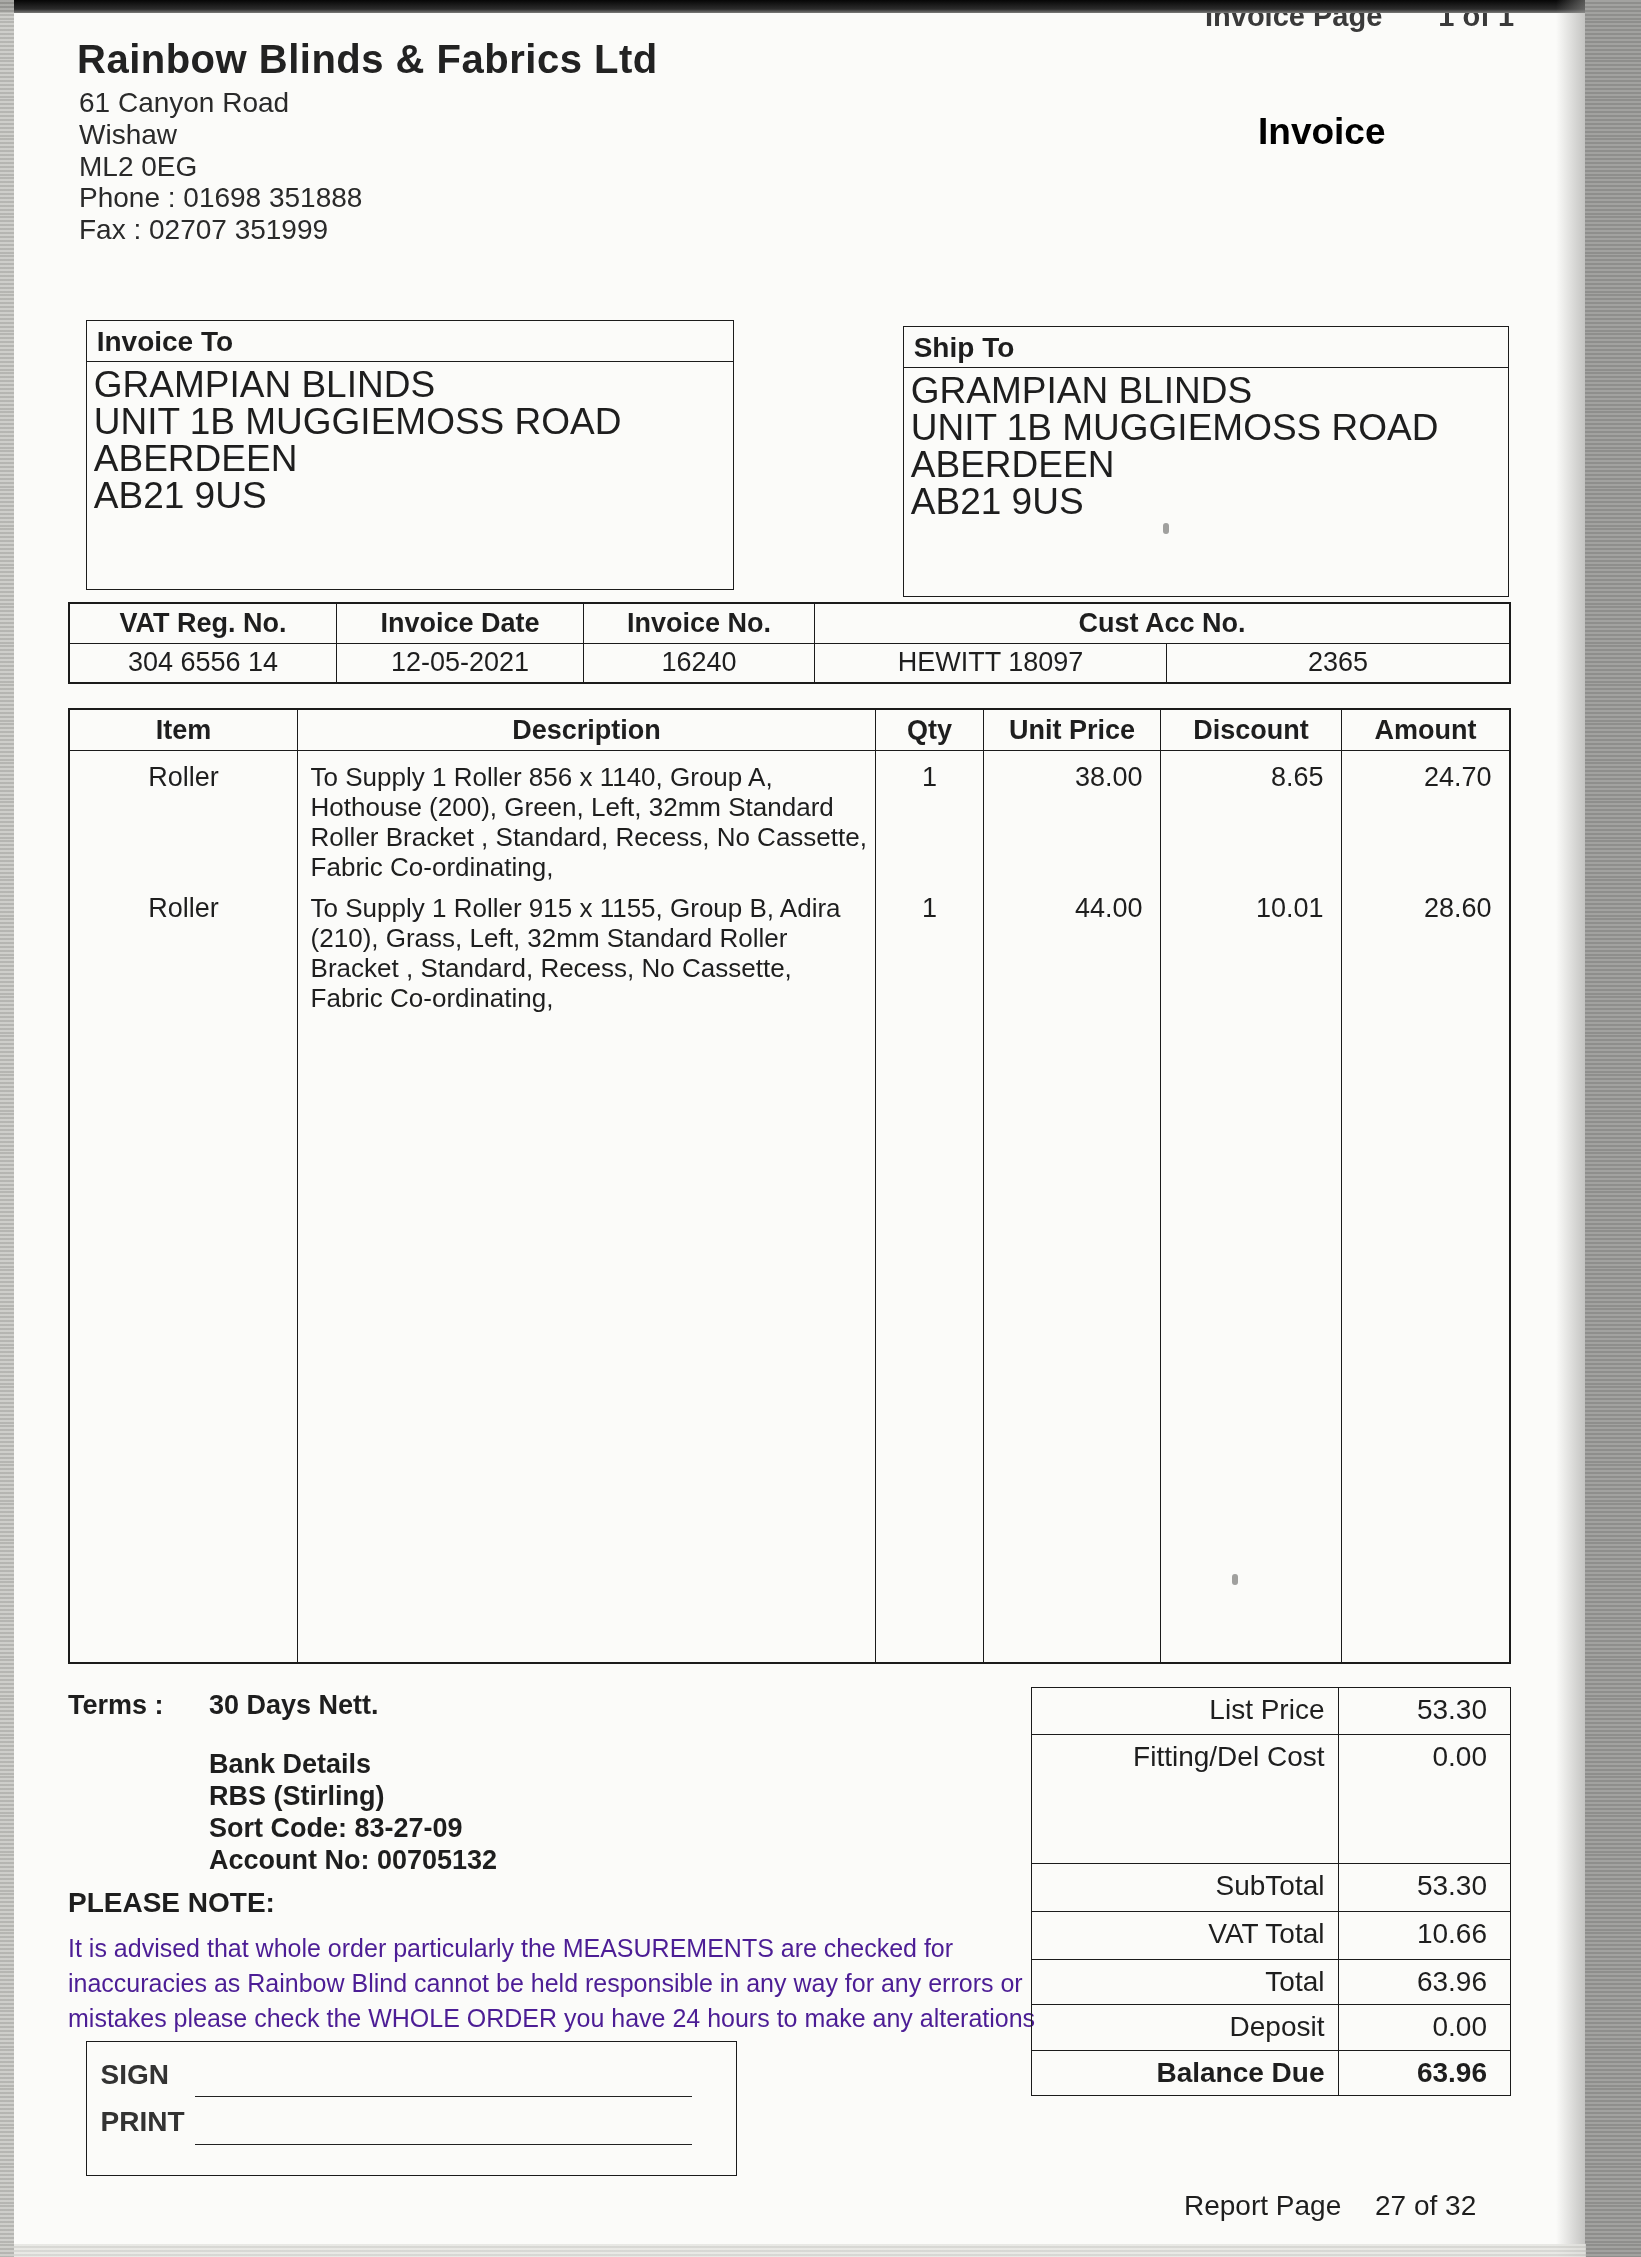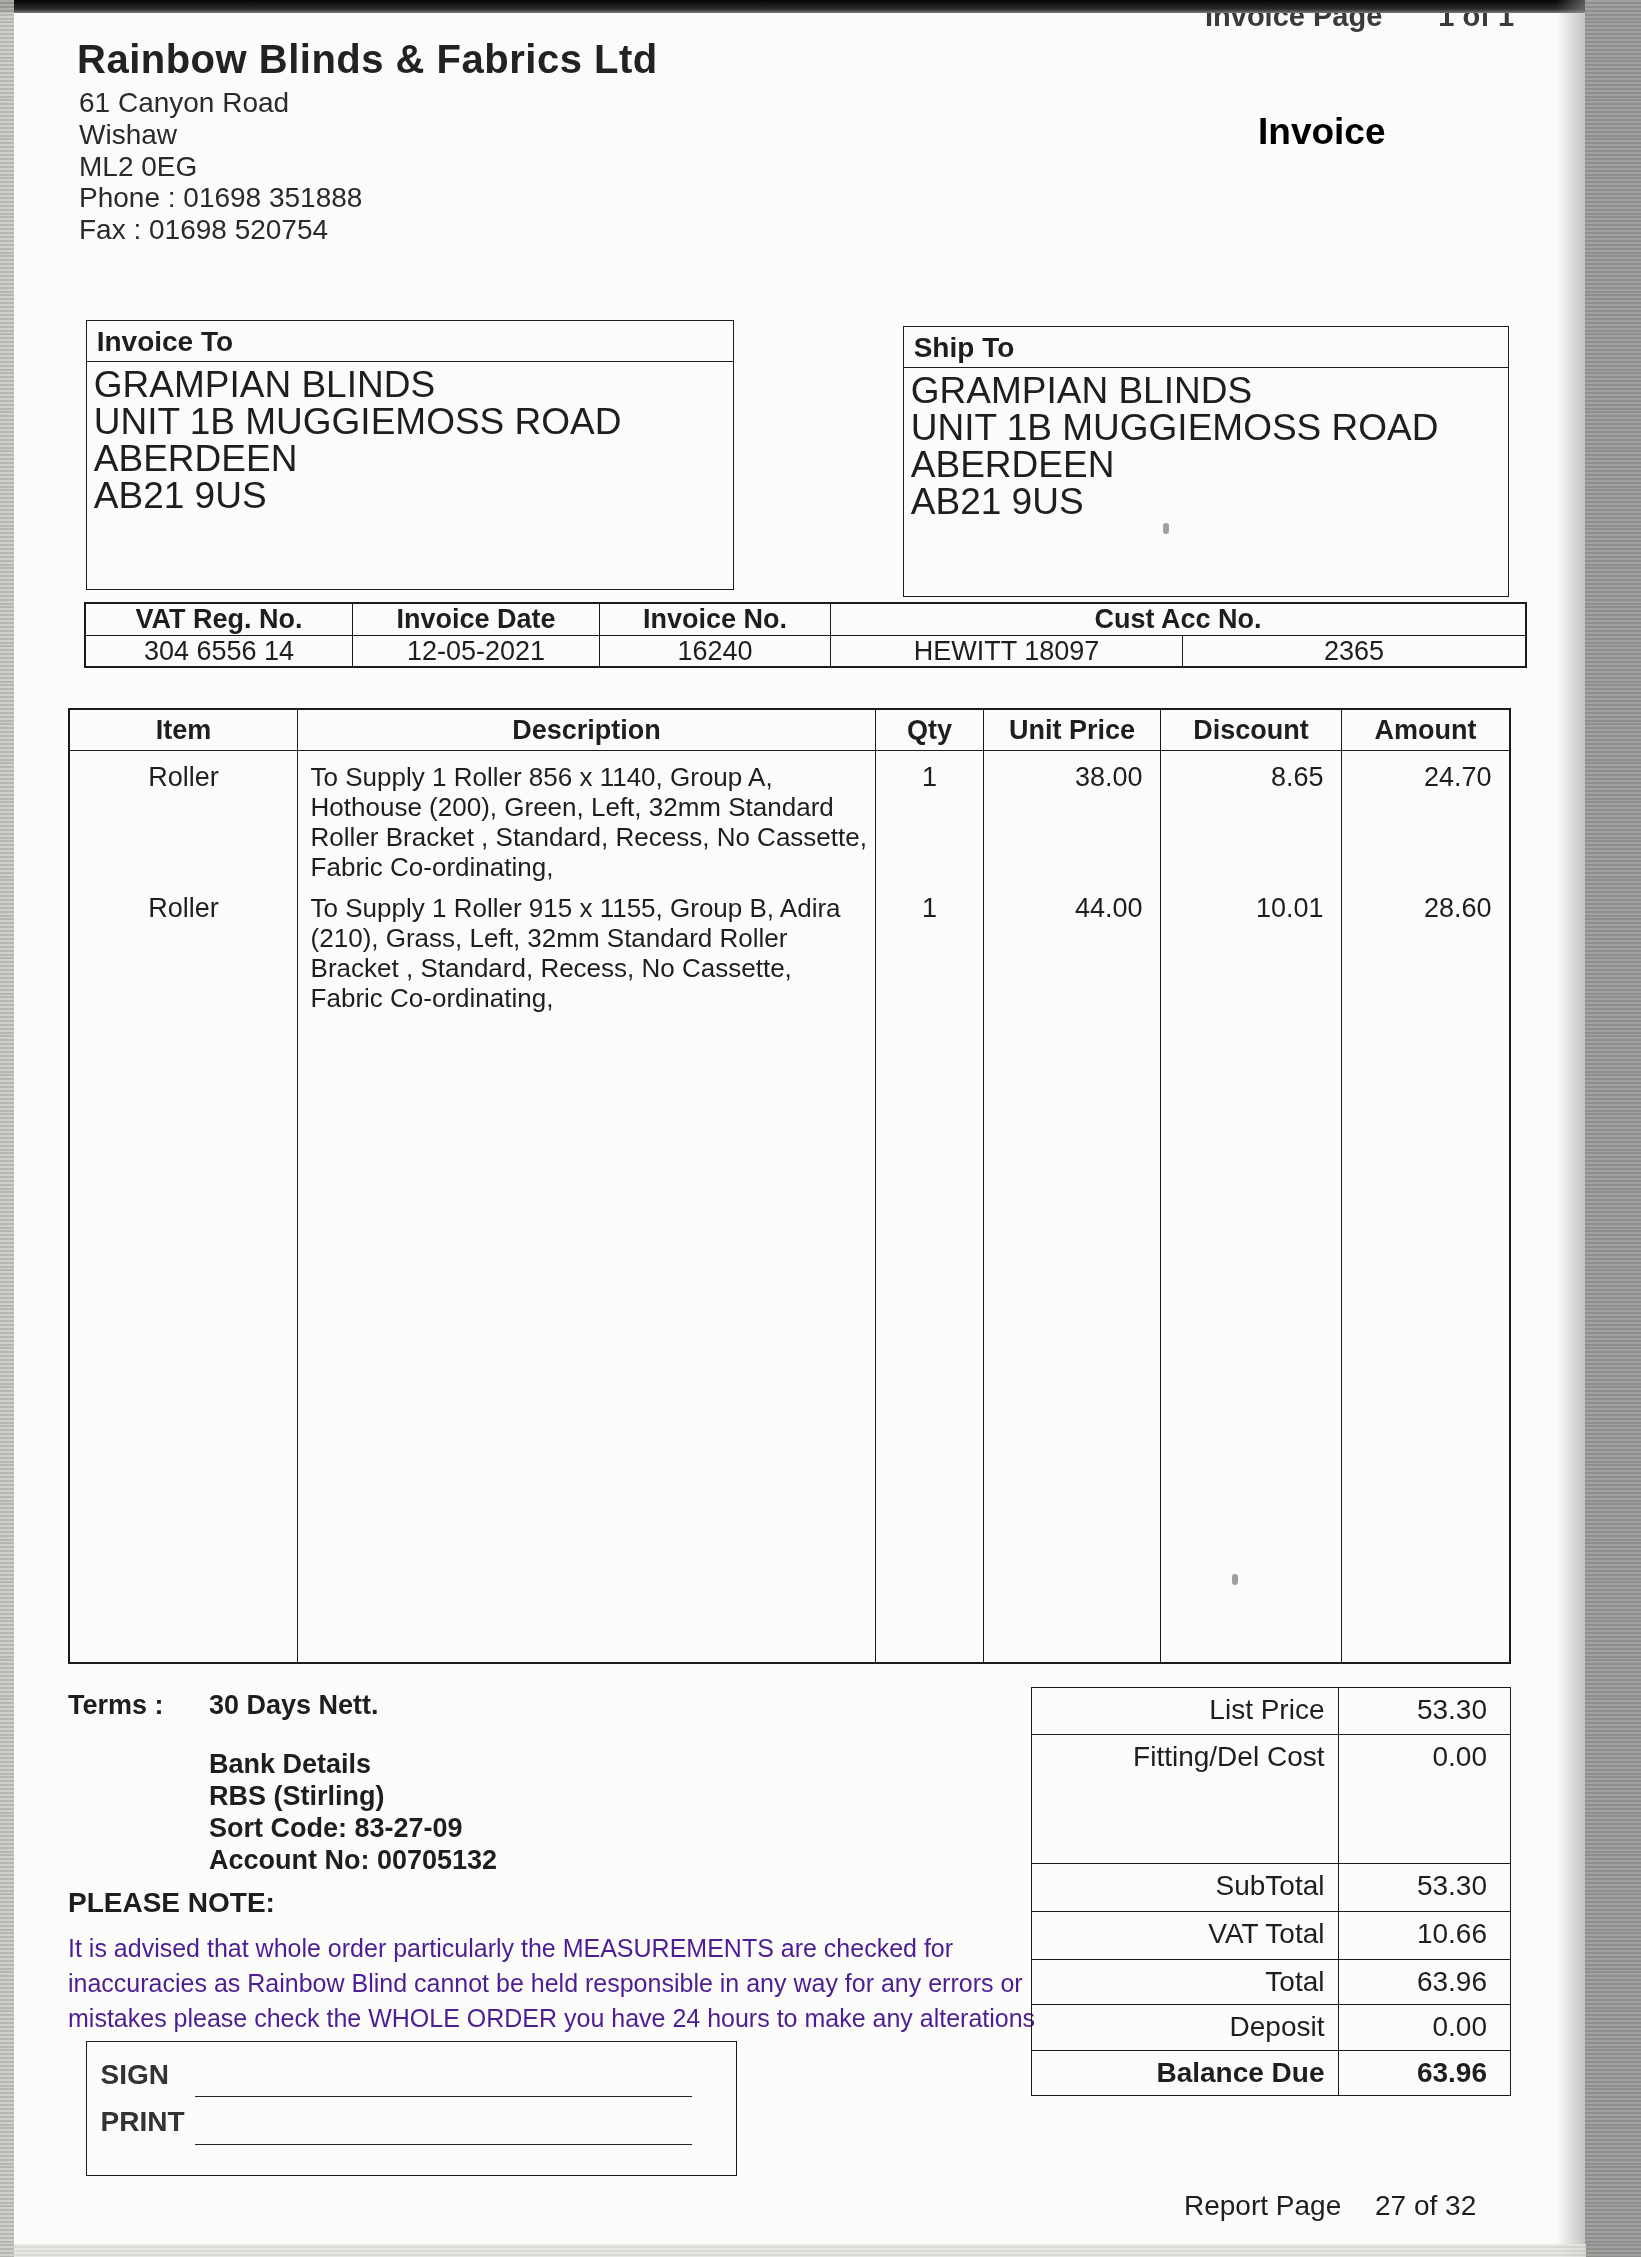--- a/index.html
+++ b/index.html
@@ -36,21 +36,21 @@
   .page-ind { position:absolute; left:0; top:-12.6px; font-size:29px; font-weight:bold; color:#3a3a3a; white-space:nowrap; }
   .page-ind .gap { display:inline-block; width:56px; }
   .invoice-title { left:1258px; top:111px; font-size:37px; font-weight:bold; color:#000000; }
 
   
   .addr-box { border:1.9px solid #1c1c1c; background:transparent; }
   .addr-box .hd { height:41px; border-bottom:1.9px solid #1c1c1c; font-size:28px; font-weight:bold; padding:4.8px 0 0 9.7px; }
   .addr-box .bd { padding:3.9px 0 0 6.8px; font-size:37px; line-height:37px; }
 
   
-  .meta { left:84px; top:602px; width:1443px; height:66px; border:2.9px solid #1b1b1b; display:flex; flex-direction:column; }
+  .meta { left:68px; top:602px; width:1443px; height:82px; border:2.9px solid #1b1b1b; display:flex; flex-direction:column; }
   .meta .row { display:flex; flex:1; }
   .meta .row.h { border-bottom:1.9px solid #1b1b1b; font-weight:bold; }
   .meta .c { border-right:1.9px solid #1b1b1b; display:flex; align-items:center; justify-content:center; font-size:27px; }
   .meta .c:last-child { border-right:none; }
   .mc1{width:267px;} .mc2{width:247px;} .mc3{width:231px;} .mc4{width:352px;} .mc5{flex:1;}
 
   
   .items { left:68px; top:708px; width:1443px; height:956px; border:2.9px solid #1b1b1b; display:flex; flex-direction:column; }
   .items .hrow { display:flex; height:41px; border-bottom:1.9px solid #1b1b1b; font-weight:bold; }
   .items .hrow .c { display:flex; align-items:center; justify-content:center; font-size:27px; border-right:1.9px solid #1b1b1b; }
@@ -101,21 +101,21 @@
   <div class="edge-right"></div>
   <div class="edge-bottom"></div>
   <div class="speck" style="left:1163px; top:523px;"></div>
   <div class="speck" style="left:1232px; top:1574px;"></div>
 
   <div class="abs company-name line">Rainbow Blinds &amp; Fabrics Ltd</div>
   <div class="abs addr line" style="top:87px;">61 Canyon Road</div>
   <div class="abs addr line" style="top:119px;">Wishaw</div>
   <div class="abs addr line" style="top:151px;">ML2 0EG</div>
   <div class="abs addr line" style="top:182px;">Phone : 01698 351888</div>
-  <div class="abs addr line" style="top:214px;">Fax : 01698 520754</div>
+  <div class="abs addr line" style="top:214px;">Fax : 02707 351999</div>
 
   <div class="abs page-ind-clip">
     <div class="page-ind">
       <span>Invoice Page</span><span class="gap"></span><span>1 of 1</span>
     </div>
   </div>
   <div class="abs invoice-title line">Invoice</div>
 
   <div class="abs addr-box" style="left:86px; top:320px; width:648px; height:270px;">
     <div class="hd">Invoice To</div>

